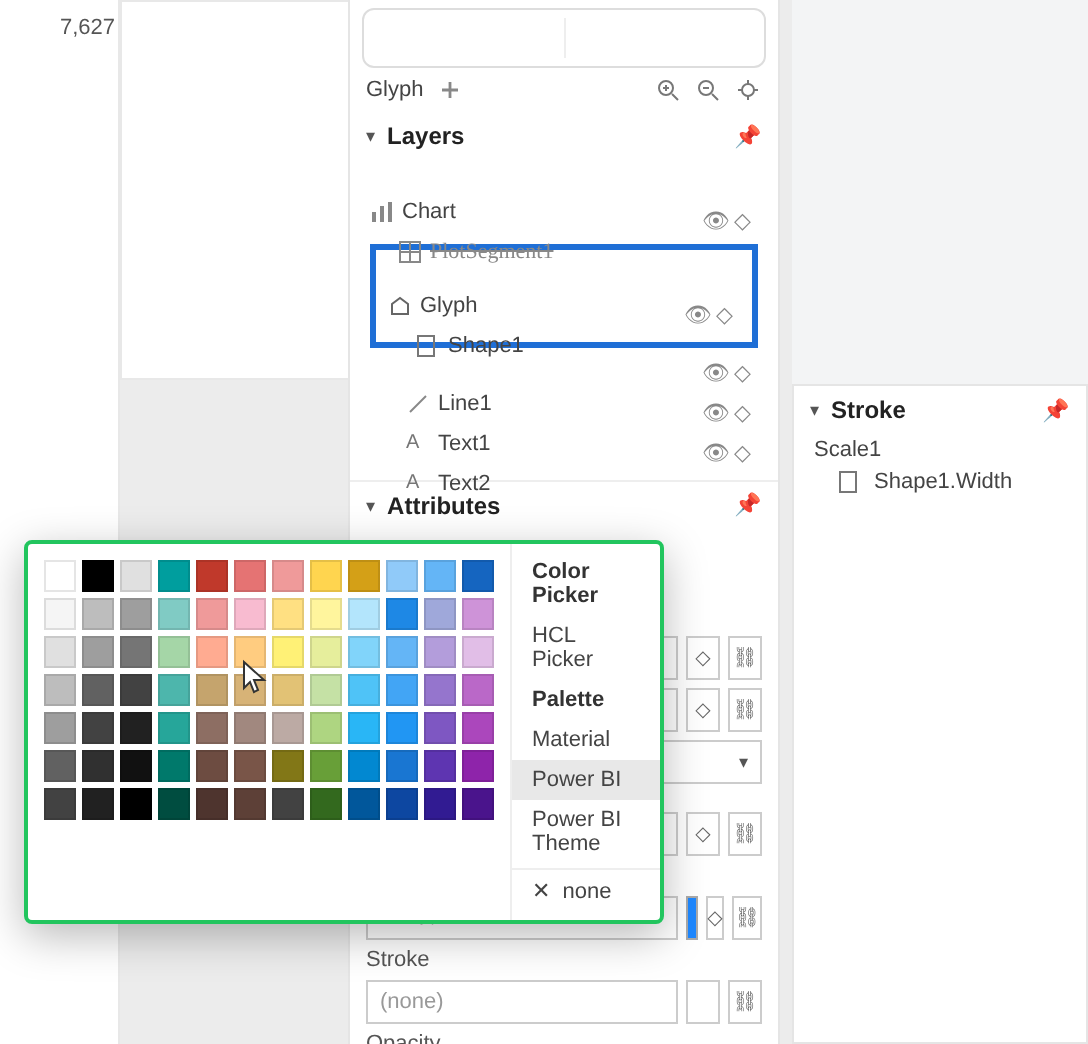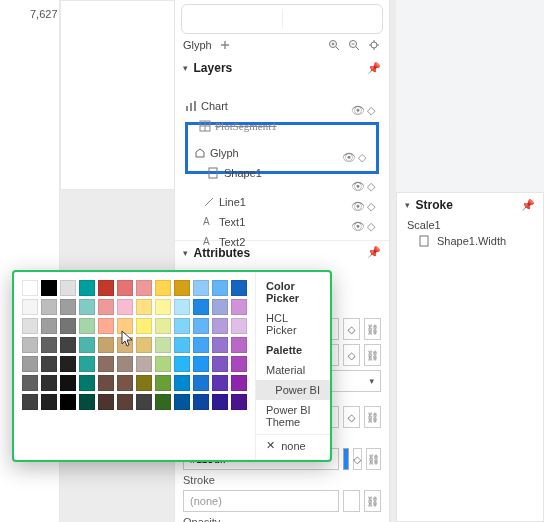--- a/index.html
+++ b/index.html
@@ -55,21 +55,21 @@
   
   .picker-popup { position: absolute; left: 12px; top: 270px; width: 320px; background: #fff; border: 2px solid #22c55e; border-radius: 4px; box-shadow: 0 6px 22px rgba(0,0,0,0.28); display: flex; }
   .swatch-grid { padding: 8px; }
   .swatch-row { display: flex; gap: 3px; margin-bottom: 3px; }
   .swatch { width: 16px; height: 16px; border: 1px solid rgba(0,0,0,0.1); }
   .cursor { position: absolute; left: 120px; top: 329px; font-size: 14px; pointer-events: none; }
 
   .picker-menu { width: 108px; border-left: 1px solid #eee; padding: 4px 0; font-size: 11px; }
   .menu-head { font-weight: 600; color: #333; padding: 4px 10px; }
   .menu-item { padding: 4px 10px; color: #444; }
-  .menu-item.sel { background: #e8e8e8; text-align: right; }
+  .menu-item.sel { background: #e8e8e8; }
   .menu-item.none { display: flex; align-items: center; gap: 6px; border-top: 1px solid #eee; margin-top: 2px; }
 
   .pin-ico, .eye-ico, .erase-ico { font-size: 11px; color: #888; }
   .plus-ico { font-size: 12px; color: #888; }
 
   svg { display: block; }
 </style>
 </head>
 <body>
 

